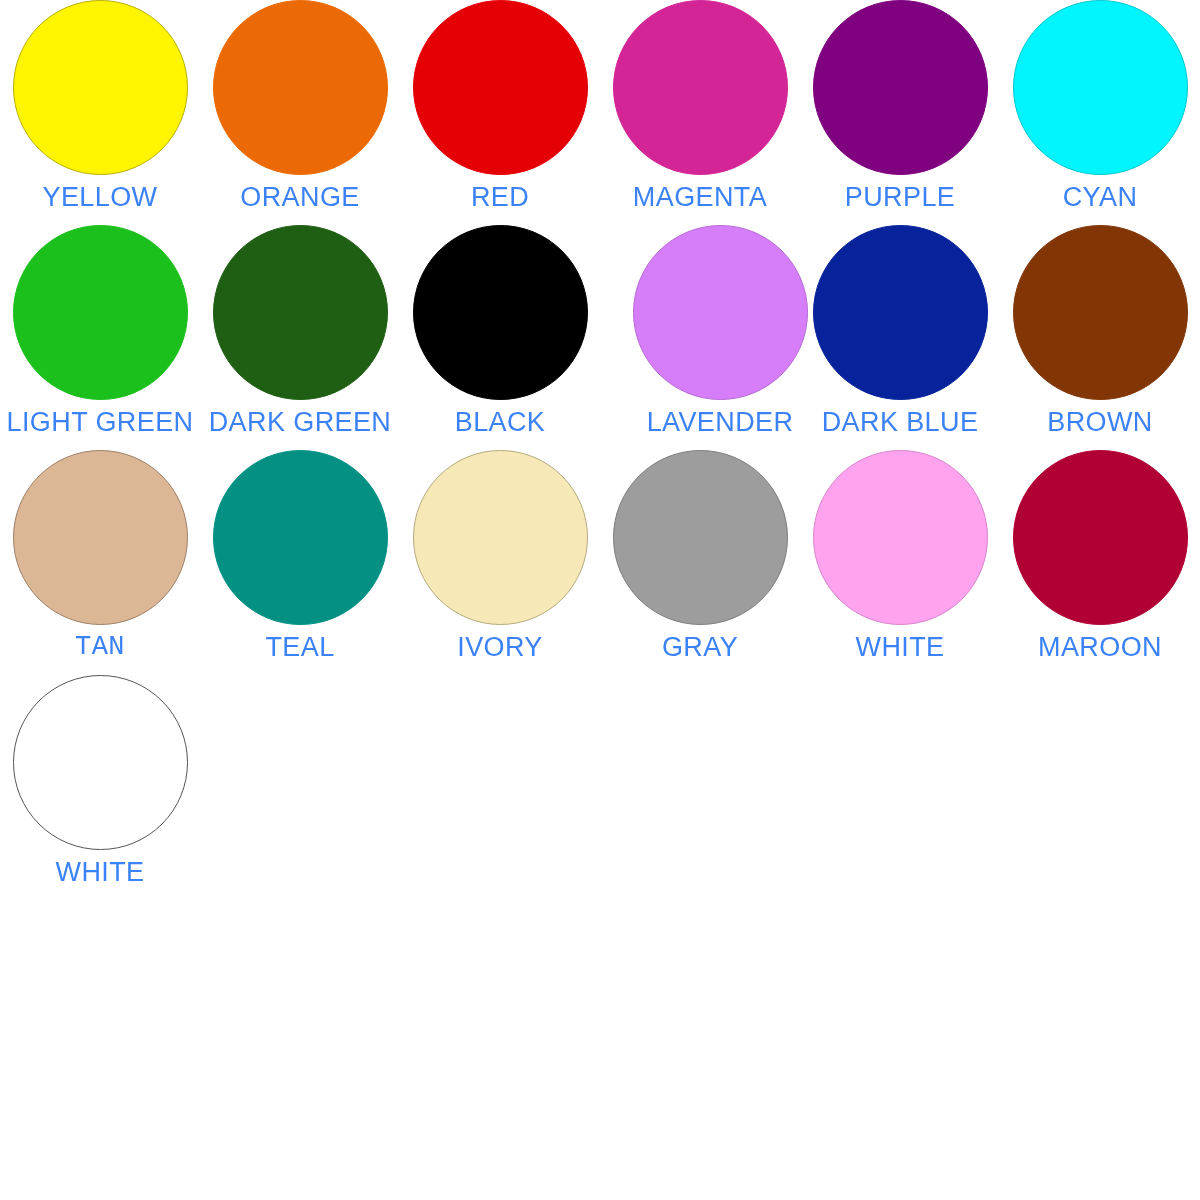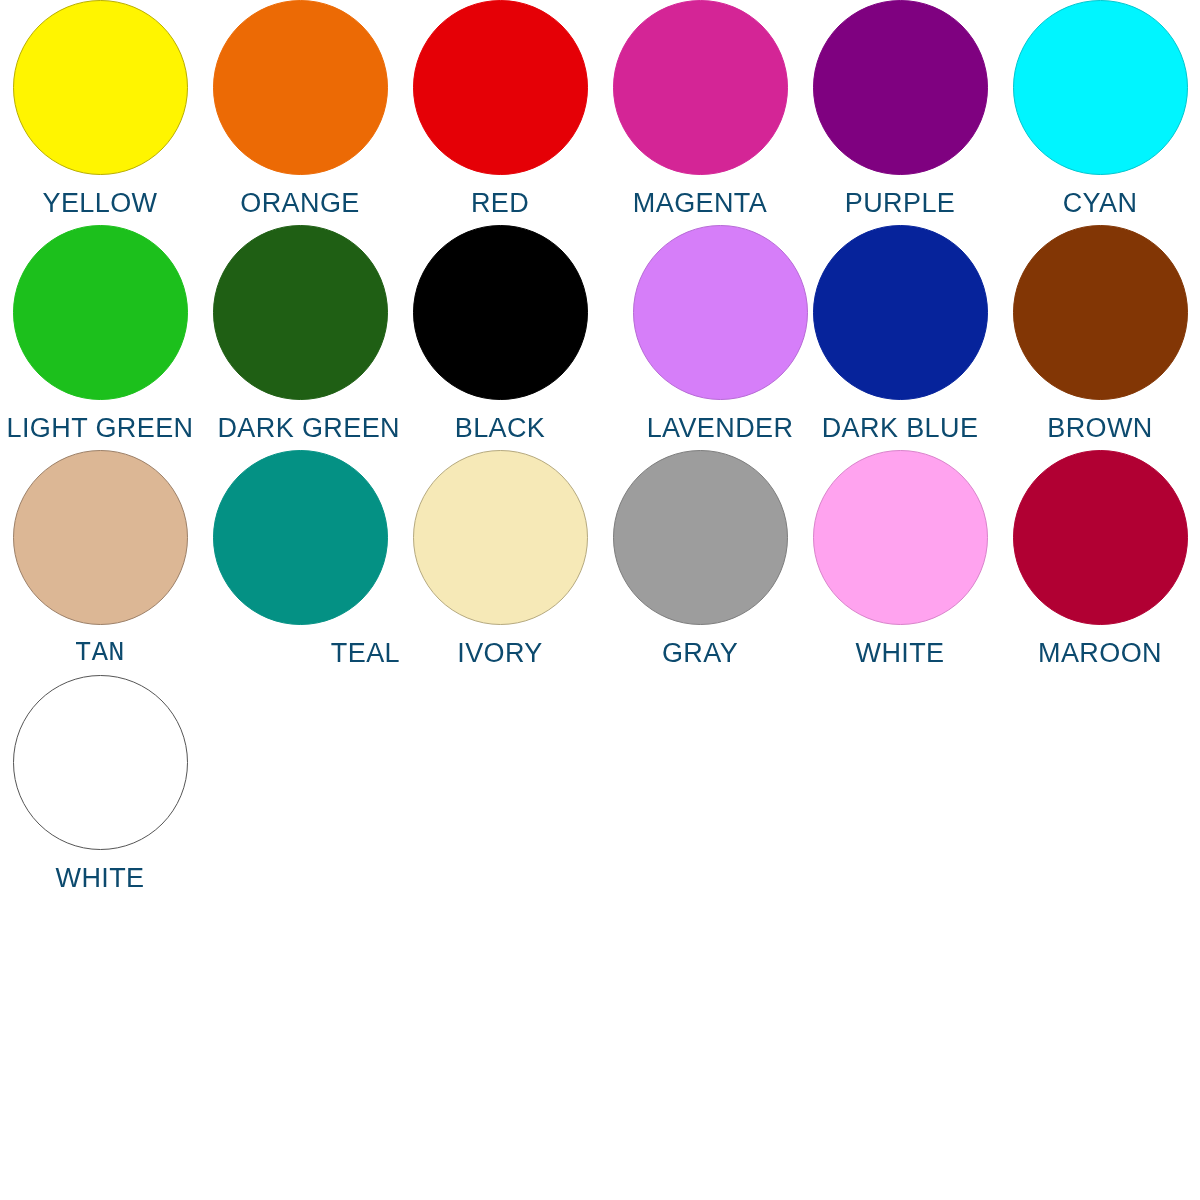--- a/index.html
+++ b/index.html
@@ -31,24 +31,24 @@
     text-align:center;
   }
   .swatch-dot{
     width:175px;height:175px;
     border-radius:50%;
     margin:0 auto;
     box-sizing:border-box;
   }
   .swatch-label{
     font-size:27px;
-    color:#0c4a6e;
+    color:#3b82f6;
     letter-spacing:0.4px;
     line-height:1;
-    margin-top:15px;
+    margin-top:9px;
     white-space:nowrap;
   }
 
   
   .size-area{
     position:absolute;
     left:0; top:670px;
     width:1200px; height:530px;
   }
 </style>
@@ -84,21 +84,21 @@
         <div class="swatch-dot" style="background: rgb(127, 1, 128); border: 1px solid rgb(127, 1, 128);"></div>
         <div class="swatch-label">PURPLE</div>
       </div>
     </div>
 
     <div class="swatch-row">
       <div class="swatch" style="left:0px;top:0px;">
         <div class="swatch-dot" style="background: rgb(28, 192, 28); border: 1px solid rgb(28, 192, 28);"></div>
         <div class="swatch-label">LIGHT GREEN</div>
       </div>
-      <div class="swatch" style="left:200px;top:0px;text-align:right;">
+      <div class="swatch" style="left:200px;top:0px;">
         <div class="swatch-dot" style="background: rgb(31, 95, 20); border: 1px solid rgb(31, 95, 20);"></div>
         <div class="swatch-label">DARK GREEN</div>
       </div>
       <div class="swatch" style="left:400px;top:0px;">
         <div class="swatch-dot" style="background: rgb(0, 0, 0); border: 1px solid rgb(0, 0, 0);"></div>
         <div class="swatch-label">BLACK</div>
       </div>
       <div class="swatch" style="left:620px;top:0px;">
         <div class="swatch-dot" style="background: rgb(214, 126, 249); border: 1px solid rgb(183, 106, 214);"></div>
         <div class="swatch-label">LAVENDER</div>
@@ -111,21 +111,21 @@
         <div class="swatch-dot" style="background: rgb(130, 54, 5); border: 1px solid rgb(130, 54, 5);"></div>
         <div class="swatch-label">BROWN</div>
       </div>
     </div>
 
     <div class="swatch-row">
       <div class="swatch" style="left:0px;top:0px;font-family:Liberation Mono, monospace;">
         <div class="swatch-dot" style="background: rgb(220, 183, 149); border: 1px solid rgb(156, 128, 104);"></div>
         <div class="swatch-label">TAN</div>
       </div>
-      <div class="swatch" style="left:200px;top:0px;text-align:right;">
+      <div class="swatch" style="left:200px;top:0px;">
         <div class="swatch-dot" style="background: rgb(4, 145, 132); border: 1px solid rgb(4, 145, 132);"></div>
         <div class="swatch-label">TEAL</div>
       </div>
       <div class="swatch" style="left:400px;top:0px;">
         <div class="swatch-dot" style="background: rgb(246, 233, 183); border: 1px solid rgb(181, 169, 127);"></div>
         <div class="swatch-label">IVORY</div>
       </div>
       <div class="swatch" style="left:600px;top:0px;">
         <div class="swatch-dot" style="background: rgb(157, 157, 157); border: 1px solid rgb(125, 125, 125);"></div>
         <div class="swatch-label">GRAY</div>

